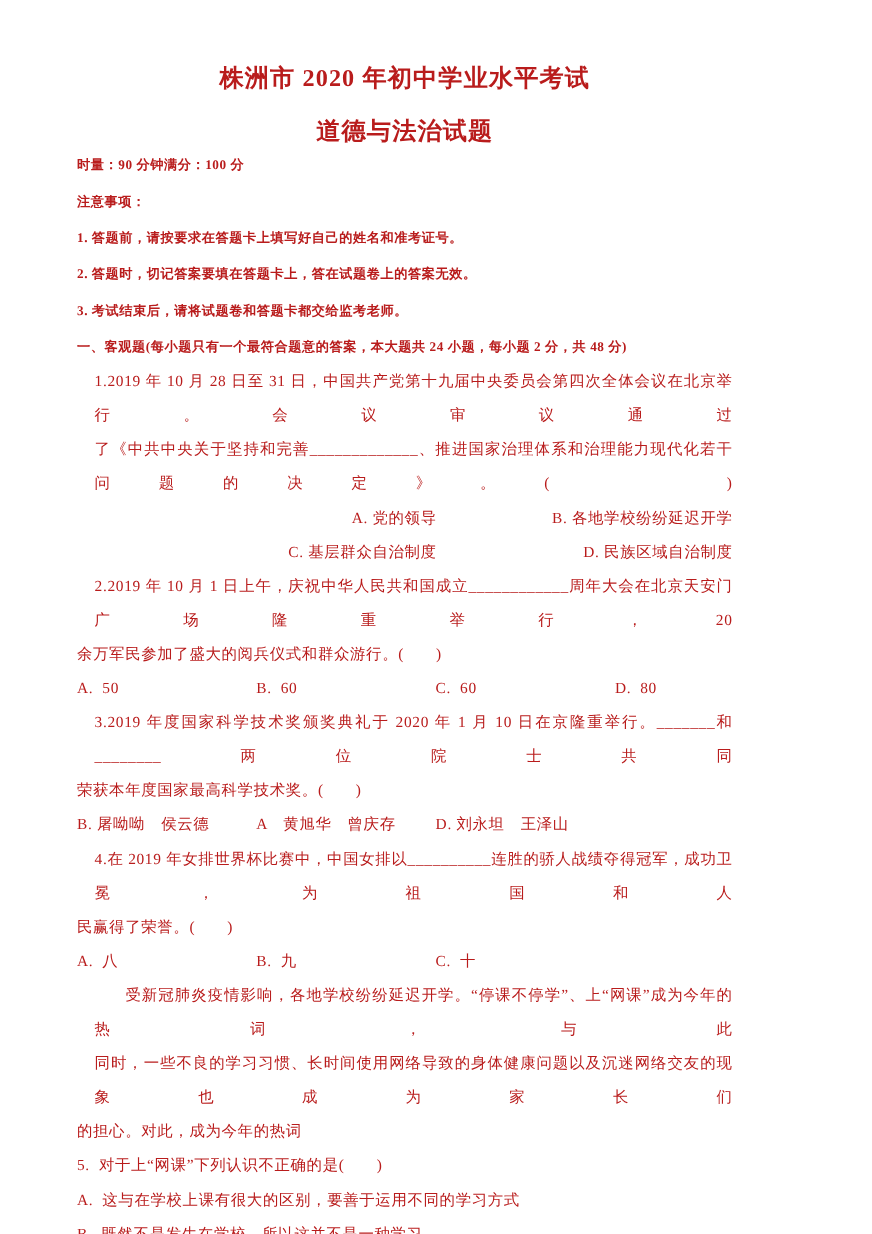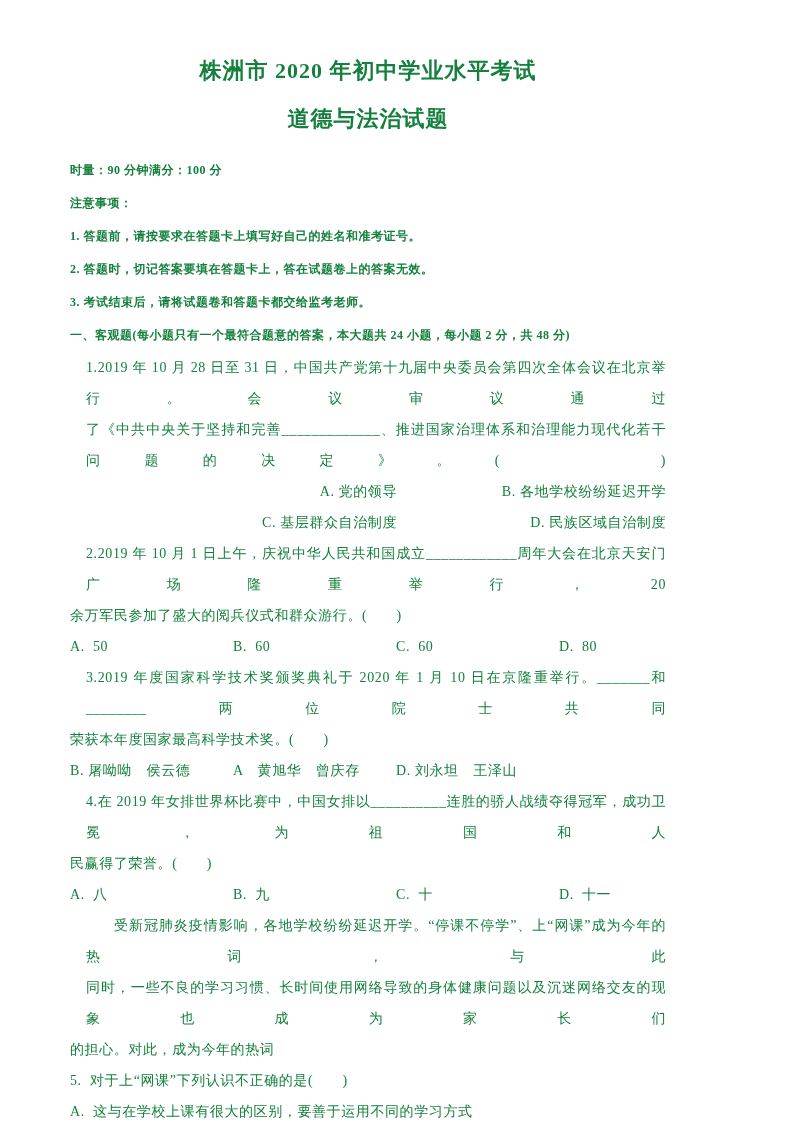--- a/index.html
+++ b/index.html
@@ -9,34 +9,34 @@
     width: 793px;
     height: 1122px;
     overflow: hidden;
   }
   .page {
     box-sizing: border-box;
     width: 721px;
     height: 1122px;
     padding: 56px 55px 0 70px;
     background: #ffffff;
-    color: #15803d;
+    color: #b91c1c;
     font-family: "Liberation Serif", "DejaVu Serif", serif;
   }
   .title {
     font-size: 22px;
     font-weight: 700;
     text-align: center;
     line-height: 30px;
     letter-spacing: 1px;
     margin-bottom: 18px;
     white-space: pre-wrap;
   }
   .subtitle {
-    margin-bottom: 20px;
+    margin-bottom: 0;
   }
   .hline {
     font-size: 12px;
     font-weight: 700;
     line-height: 33px;
     letter-spacing: 0.5px;
     white-space: pre-wrap;
   }
   .bline {
     font-size: 14px;
@@ -86,21 +86,21 @@
       <div class="bline optrow cols2"><span class="opt">A. 党的领导</span><span class="opt">B. 各地学校纷纷延迟开学</span></div>
       <div class="bline optrow cols2"><span class="opt">C. 基层群众自治制度</span><span class="opt">D. 民族区域自治制度</span></div>
       <div class="bline fill">2.2019 年 10 月 1 日上午，庆祝中华人民共和国成立____________周年大会在北京天安门广场隆重举行，20</div>
       <div class="bline">余万军民参加了盛大的阅兵仪式和群众游行。(　　)</div>
       <div class="bline optrow cols4"><span class="opt">A.  50</span><span class="opt">B.  60</span><span class="opt">C.  60</span><span class="opt">D.  80</span></div>
       <div class="bline fill">3.2019 年度国家科学技术奖颁奖典礼于 2020 年 1 月 10 日在京隆重举行。_______和________两位院士共同</div>
       <div class="bline">荣获本年度国家最高科学技术奖。(　　)</div>
       <div class="bline optrow cols4"><span class="opt">B. 屠呦呦　侯云德</span><span class="opt">A　黄旭华　曾庆存</span><span class="opt">D. 刘永坦　王泽山</span></div>
       <div class="bline fill">4.在 2019 年女排世界杯比赛中，中国女排以__________连胜的骄人战绩夺得冠军，成功卫冕，为祖国和人</div>
       <div class="bline">民赢得了荣誉。(　　)</div>
-      <div class="bline optrow cols4"><span class="opt">A.  八</span><span class="opt">B.  九</span><span class="opt">C.  十</span><span class="opt">D.  十一</span></div>
+      <div class="bline optrow cols4"><span class="opt">A.  八</span><span class="opt">B.  九</span><span class="opt">C.  十</span></div>
       <div class="bline fill indent">受新冠肺炎疫情影响，各地学校纷纷延迟开学。“停课不停学”、上“网课”成为今年的热词，与此</div>
       <div class="bline fill">同时，一些不良的学习习惯、长时间使用网络导致的身体健康问题以及沉迷网络交友的现象也成为家长们</div>
       <div class="bline">的担心。对此，成为今年的热词</div>
       <div class="bline">5.  对于上“网课”下列认识不正确的是(　　)</div>
       <div class="bline">A.  这与在学校上课有很大的区别，要善于运用不同的学习方式</div>
       <div class="bline">B.  既然不是发生在学校，所以这并不是一种学习</div>
       <div class="bline">C.  学习伴随我们的成长</div>
     </div>
 </div>
 

